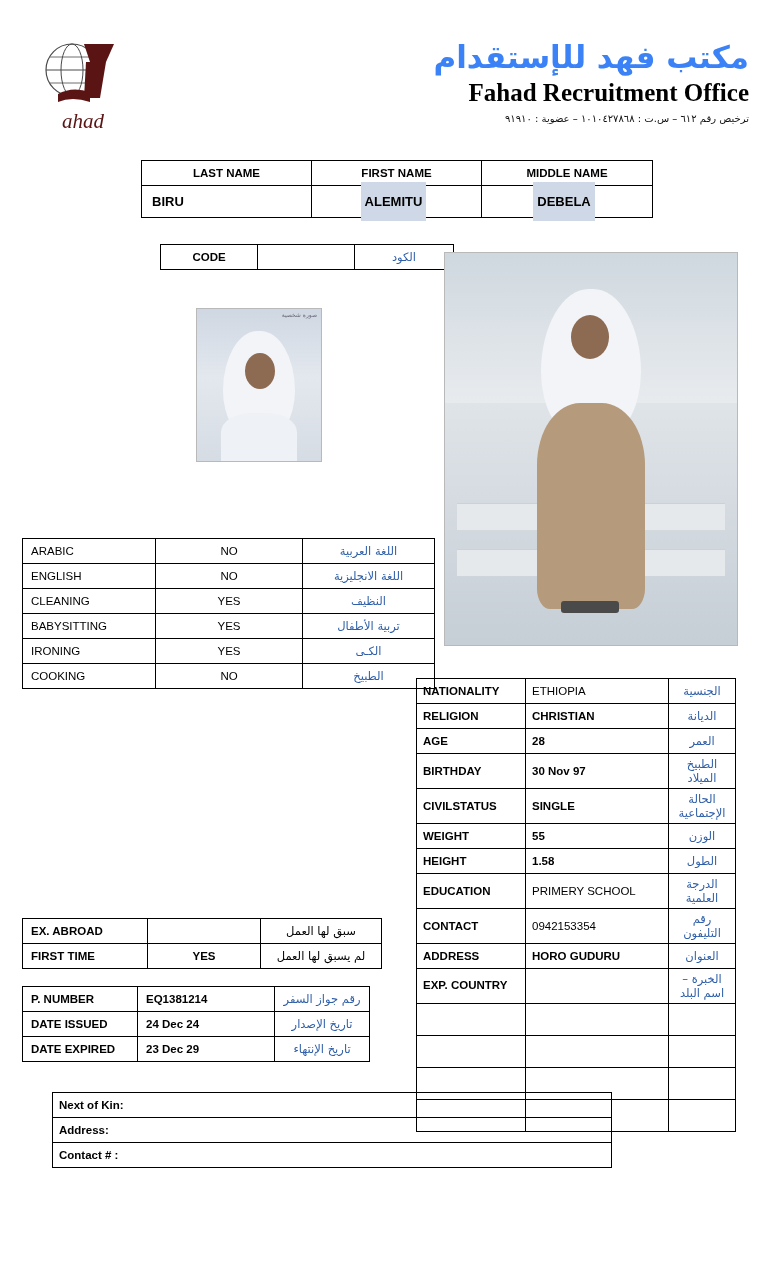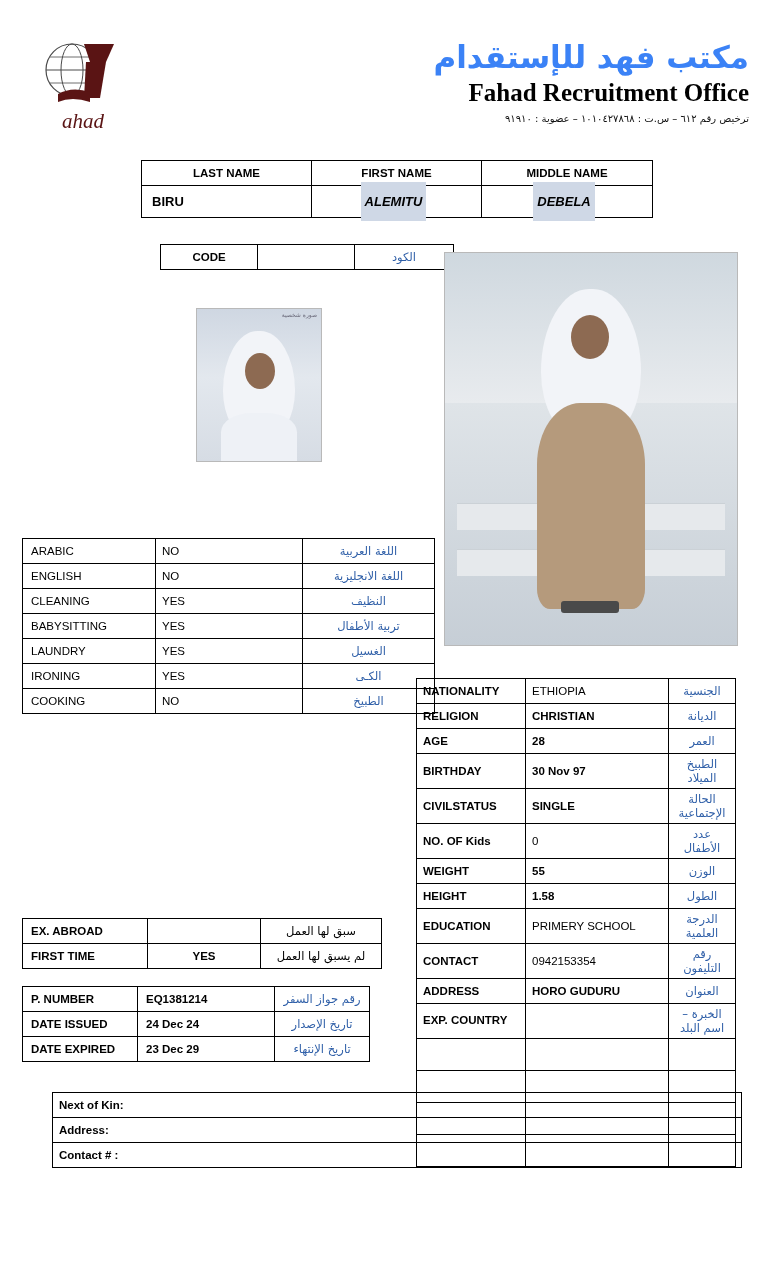--- a/index.html
+++ b/index.html
@@ -115,21 +115,20 @@
   .name-table td.value {
     font-size: 13px;
     font-weight: bold;
     height: 25px;
     padding-left: 10px;
   }
   .name-table td.value.ctr { padding-left: 0; }
   .hl {
     background: #cfd8e6;
     padding: 12px 4px;
-    font-style: italic;
   }
 
   
   .code-table {
     position: absolute;
     left: 160px;
     top: 244px;
     width: 254px;
   }
   .code-table td { height: 24px; }
@@ -183,21 +182,21 @@
 
   
   .skills-table {
     position: absolute;
     left: 22px;
     top: 538px;
     width: 413px;
   }
   .skills-table td { height: 22px; font-size: 11.5px; }
   .skills-table td.label { width: 118px; padding-left: 8px; }
-  .skills-table td.val { width: 134px; text-align: left; }
+  .skills-table td.val { width: 134px; text-align: center; }
 
   
   .exp-block {
     position: absolute;
     left: 28px;
     top: 772px;
     width: 370px;
     font-size: 11px;
   }
   .exp-title {
@@ -250,21 +249,21 @@
   .info-table td.k { width: 96px; font-weight: bold; padding-left: 6px; }
   .info-table td.v { width: 130px; padding-left: 6px; }
   .info-table td.v.bold { font-weight: bold; }
   .info-table td.blank { height: 25px; }
 
   
   .kin-table {
     position: absolute;
     left: 52px;
     top: 1092px;
-    width: 690px;
+    width: 560px;
   }
   .kin-table td {
     height: 30px;
     font-size: 12px;
     font-weight: bold;
     padding-left: 10px;
   }
 </style>
 </head>
 <body>
@@ -356,25 +355,20 @@
       <td class="label">CLEANING</td>
       <td class="val">YES</td>
       <td class="ar">النظيف</td>
     </tr>
     <tr>
       <td class="label">BABYSITTING</td>
       <td class="val">YES</td>
       <td class="ar">تربية الأطفال</td>
     </tr>
     <tr>
-      <td class="label">LAUNDRY</td>
-      <td class="val">YES</td>
-      <td class="ar">الغسيل</td>
-    </tr>
-    <tr>
       <td class="label">IRONING</td>
       <td class="val">YES</td>
       <td class="ar">الكـى</td>
     </tr>
     <tr>
       <td class="label">COOKING</td>
       <td class="val">NO</td>
       <td class="ar">الطبيخ</td>
     </tr>
   </tbody>
@@ -437,25 +431,20 @@
       <td class="k">BIRTHDAY</td>
       <td class="v bold">30 Nov 97</td>
       <td class="ar">الطبيخ الميلاد</td>
     </tr>
     <tr>
       <td class="k">CIVILSTATUS</td>
       <td class="v bold">SINGLE</td>
       <td class="ar">الحالة الإجتماعية</td>
     </tr>
     <tr>
-      <td class="k">NO. OF Kids</td>
-      <td class="v">0</td>
-      <td class="ar">عدد الأطفال</td>
-    </tr>
-    <tr>
       <td class="k">WEIGHT</td>
       <td class="v bold">55</td>
       <td class="ar">الوزن</td>
     </tr>
     <tr>
       <td class="k">HEIGHT</td>
       <td class="v bold">1.58</td>
       <td class="ar">الطول</td>
     </tr>
     <tr>

